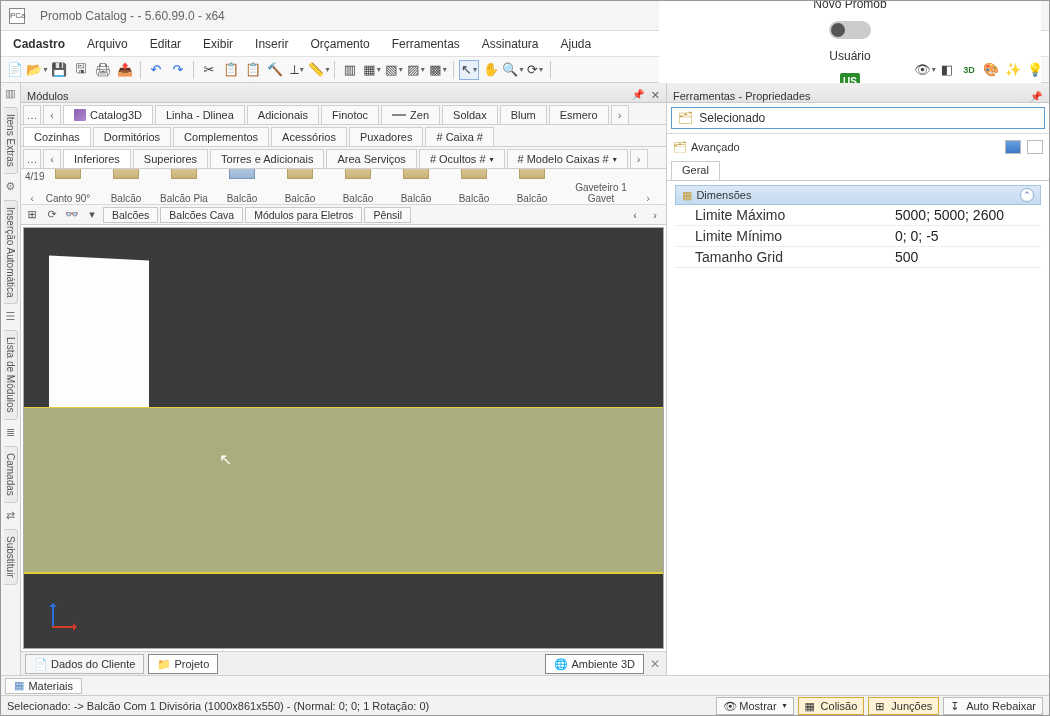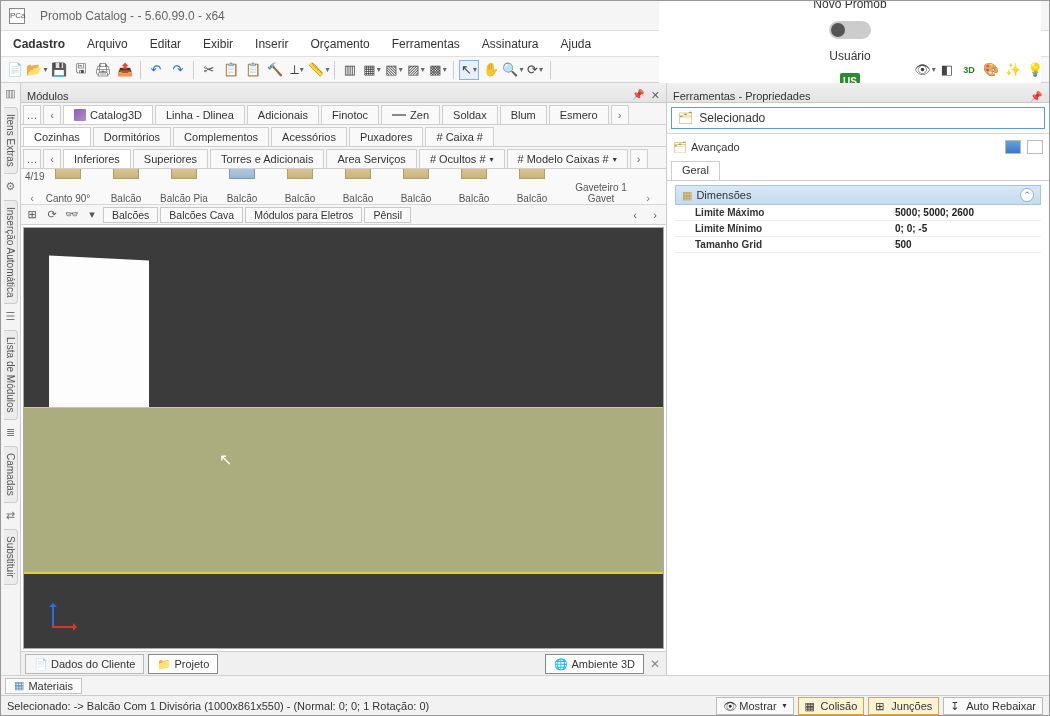--- a/index.html
+++ b/index.html
@@ -59,21 +59,21 @@
 .props-hdr-wrap { padding: 4px; border-bottom: 1px solid #d8d8d8; }
 .props-hdr { height: 22px; border: 1px solid #5b9bd5; background: #fff; display: flex; align-items: center; padding: 0 6px; gap: 6px; }
 .props-tools { height: 22px; display: flex; align-items: center; padding: 4px 6px 0; gap: 6px; }
 .props-tools .tico { width: 16px; height: 14px; border: 1px solid #bbb; }
 .adv-label { display: flex; align-items: center; gap: 4px; font-size: 11px; }
 .sub-tabs { height: 22px; border-bottom: 1px solid #ccc; display: flex; padding-left: 4px; margin-top: 3px; }
 .sub-tab { padding: 2px 10px; border: 1px solid #ccc; border-bottom: none; background: #fff; font-size: 11px; margin-top: 2px; }
 .prop-group { margin: 4px 8px; }
 .prop-group-hd { height: 20px; background: linear-gradient(#d9e8f6,#c4dbf0); border: 1px solid #a8c5e0; display: flex; align-items: center; padding: 0 6px; font-size: 11px; }
 .prop-group-hd .chev { margin-left: auto; width: 14px; height: 14px; border: 1px solid #90b3d0; border-radius: 50%; font-size: 9px; text-align: center; line-height: 12px; background: #fff; color: #5577aa; }
-.prop-row { display: flex; font-size: 10px; padding: 2px 6px; border-bottom: 1px solid #eee; font-weight: bold; }
+.prop-row { display: flex; font-size: 14px; padding: 2px 6px; border-bottom: 1px solid #eee; }
 .prop-row .k { flex: 1; color: #333; padding-left: 14px; }
 .prop-row .v { width: 140px; color: #222; }
 .mat-tab-bar { height: 20px; background: #f4f4f4; border-top: 1px solid #d0d0d0; display: flex; align-items: center; padding: 0 4px; }
 .mat-tab { height: 16px; padding: 0 8px; border: 1px solid #c2c2c2; background: #fcfcfc; font-size: 11px; display: flex; align-items: center; gap: 4px; }
 .statusbar { height: 20px; background: #f2f2f2; border-top: 1px solid #ccc; display: flex; align-items: center; padding: 8px 6px; font-size: 11px; color: #333; }
 .sbtn { height: 18px; padding: 0 6px; border: 1px solid #bbb; background: #fafafa; display: flex; align-items: center; gap: 4px; font-size: 11px; margin-left: 4px; }
 .sbtn.active { border-color: #d8a838; background: #fff3d6; }
 .sbtn .sicon { width: 12px; height: 12px; font-size: 11px; }
 .pin { font-size: 10px; color: #666; }
 </style>

